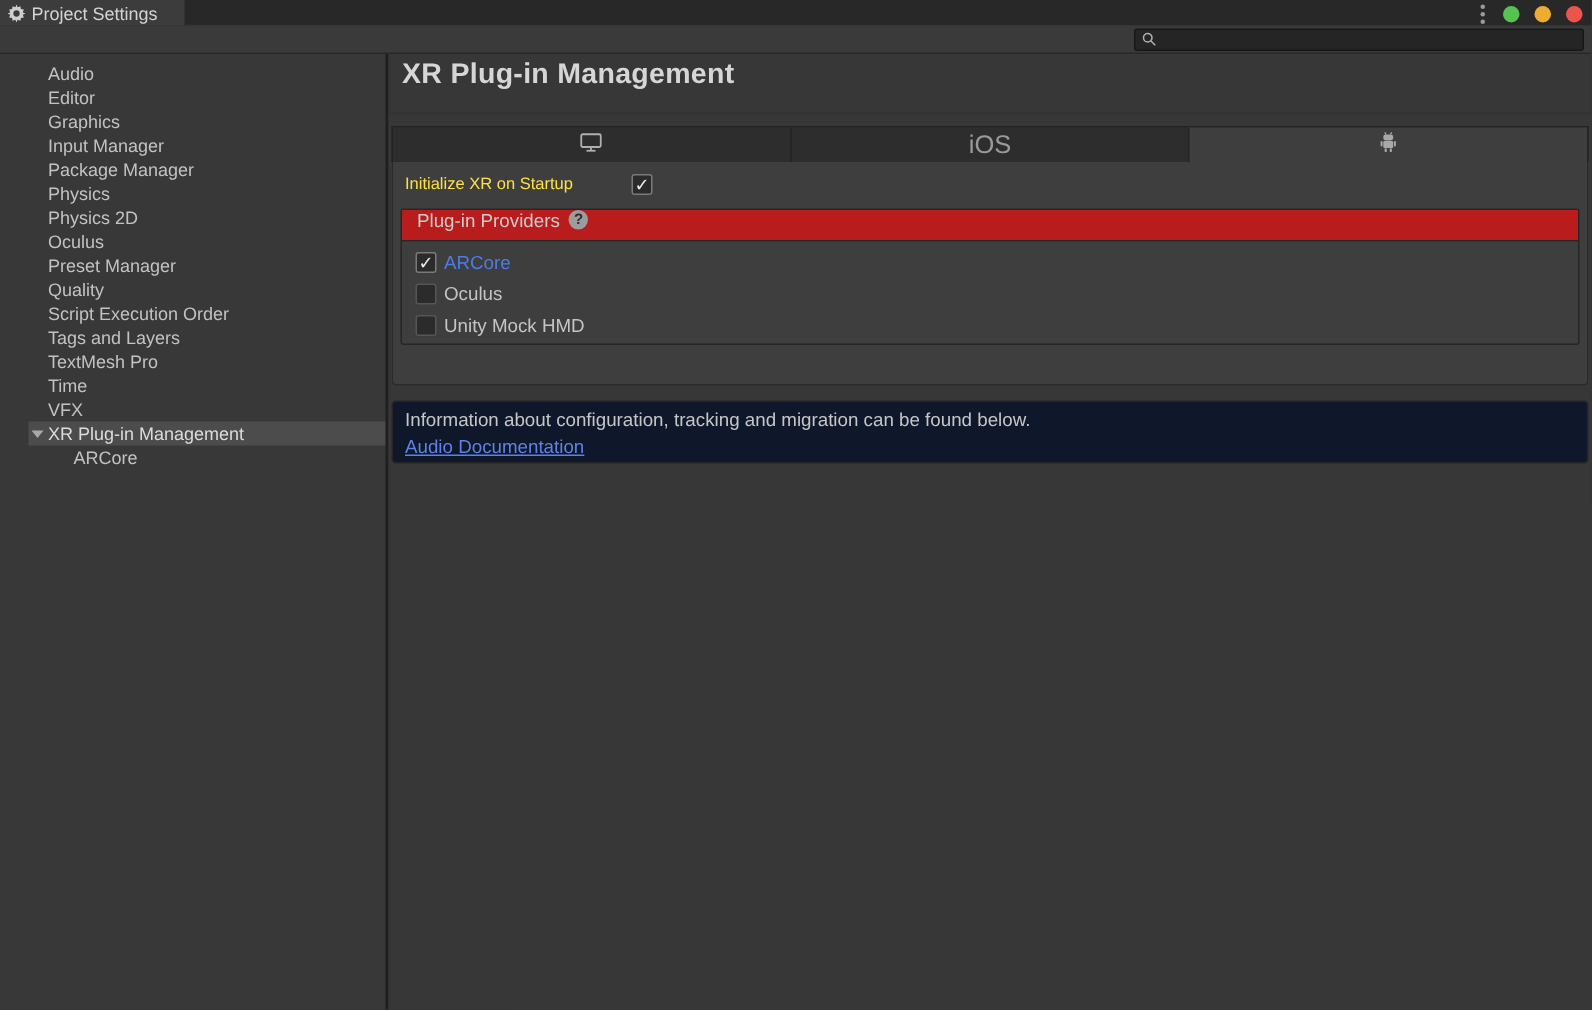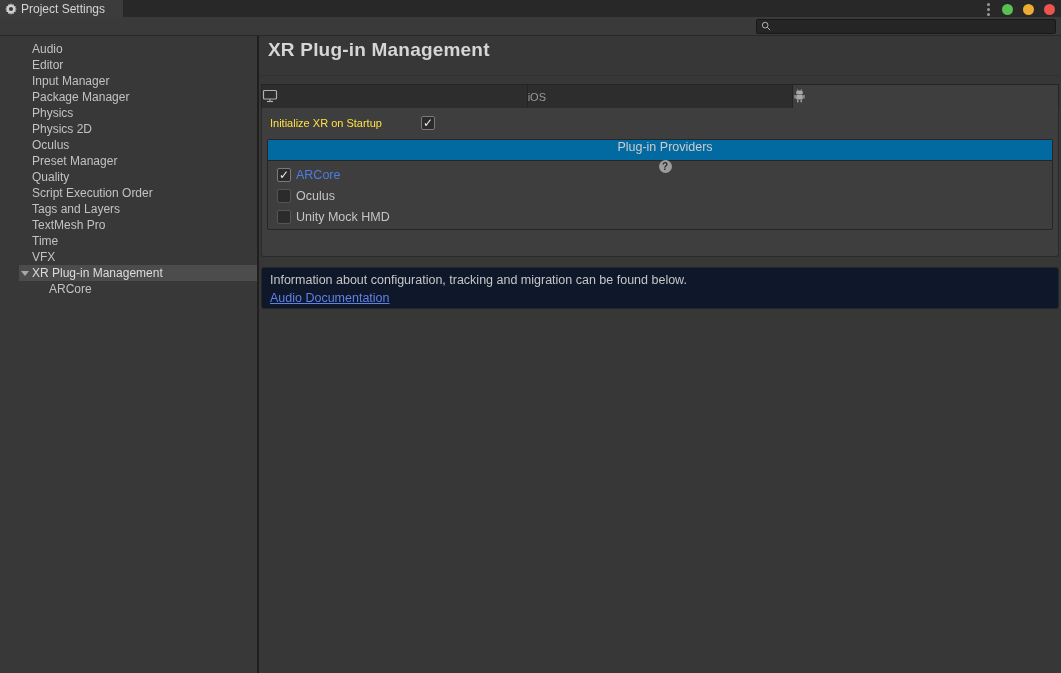--- a/index.html
+++ b/index.html
@@ -60,22 +60,22 @@
     color:#d6d6d6; letter-spacing:0.2px;
   }
   .title-sep { position:absolute; left:0; right:0; top:39px; height:1px; background:#323232; }
 
   
   .platform-tabs {
     position:absolute; left:2px; right:2px; top:48px; height:24px;
     display:flex; background:#2d2d2d; border:1px solid #242424; border-bottom:none;
   }
   .ptab {
-    flex:1; display:flex; align-items:center; 
-    background:#2d2d2d; color:#9a9a9a; font-size:11px; cursor:pointer;
+    flex:1; display:flex; align-items:center; justify-content:center;
+    background:#2d2d2d; color:#9a9a9a; font-size:17px; cursor:pointer;
   }
   .ptab + .ptab { border-left:1px solid #242424; }
   .ptab.selected { background:#3e3e3e; color:#c8c8c8; }
 
   
   .content-panel {
     position:absolute; left:2px; right:2px; top:72px; height:149px;
     background:#3e3e3e; border:1px solid #2a2a2a; border-top:none;
     border-radius:0 0 3px 3px;
   }
@@ -90,23 +90,23 @@
   .checkbox.checked::after {
     content:"✓"; position:absolute; left:1px; top:-1px;
     color:#eeeeee; font-size:12px; font-weight:bold;
   }
 
   .providers {
     position:absolute; left:5px; right:5px; top:31px; height:91px;
     border:1px solid #262626; background:#3e3e3e; border-radius:2px;
   }
   .prov-header {
-    height:21px; background:#0369a1; border-bottom:1px solid #262626;
-    display:flex; align-items:center; gap:6px; padding-left:10px;
-    color:#cccccc; font-size:12.5px;flex-direction:column;
+    height:21px; background:#b91c1c; border-bottom:1px solid #262626;
+    display:flex; align-items:flex-start; gap:6px; padding-left:10px;
+    color:#cccccc; font-size:12.5px;
   }
   .help-icon {
     width:13px; height:13px; border-radius:50%; background:#9c9c9c;
     color:#2d2d2d; font-size:10px; font-weight:bold; text-align:center;
     line-height:13px; cursor:pointer;
   }
   .prov-row { display:flex; align-items:center; gap:5px; padding-left:9px; height:21px; }
   .prov-row:first-of-type { margin-top:3px; }
   .prov-row .plabel { font-size:12.5px; color:#c4c4c4; }
   .prov-row .plabel.accent { color:#4e7de2; }
@@ -164,20 +164,24 @@
 
     <div class="sidebar">
       <div>
           <div class="side-item">
     
     <span>Audio</span>
   </div>
           <div class="side-item">
     
     <span>Editor</span>
+  </div>
+          <div class="side-item">
+    
+    <span>Graphics</span>
   </div>
           <div class="side-item">
     
     <span>Input Manager</span>
   </div>
           <div class="side-item">
     
     <span>Package Manager</span>
   </div>
           <div class="side-item">

